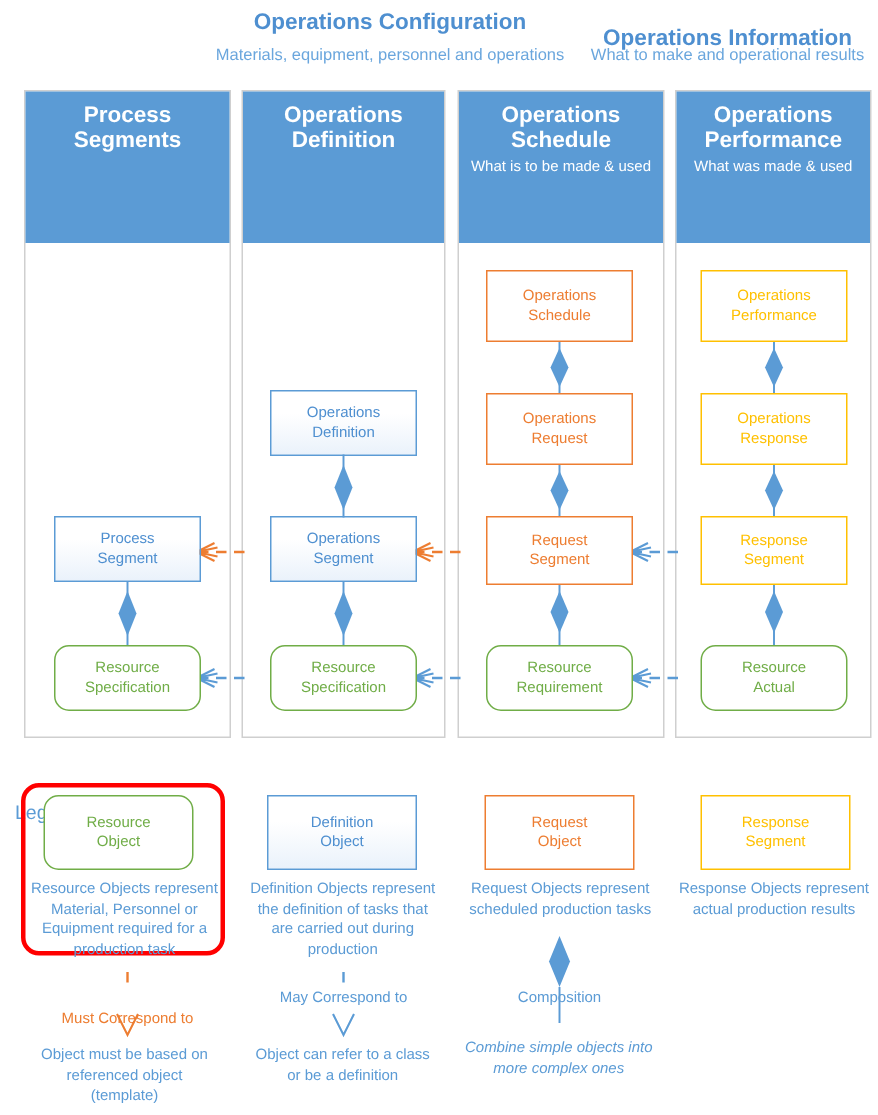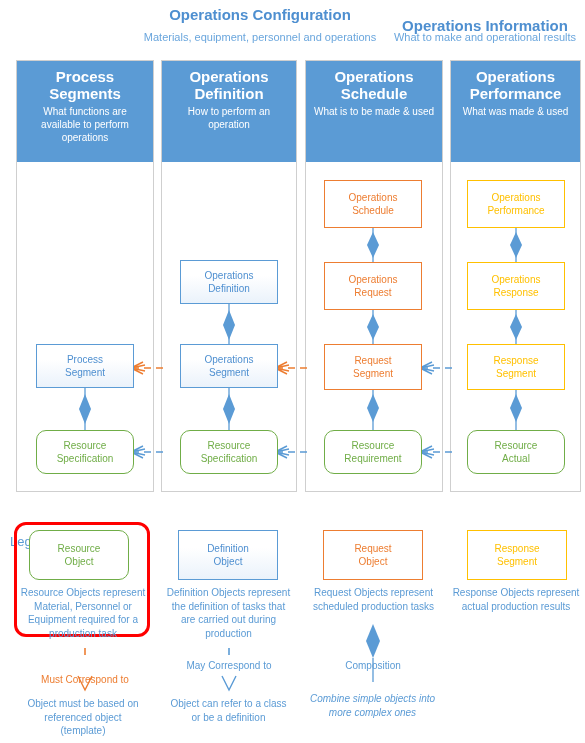--- a/index.html
+++ b/index.html
@@ -46,25 +46,23 @@
 <div class="grp-title" style="left:385px;top:17px;width:200px;">Operations Information</div>
 <div class="grp-sub" style="left:385px;top:31px;width:200px;">What to make and operational results</div>
 
 <div class="col" style="left:16px;  width:138px; height:432px;"></div>
 <div class="col" style="left:161px; width:136px; height:432px;"></div>
 <div class="col" style="left:305px; width:138px; height:432px;"></div>
 <div class="col" style="left:450px; width:131px; height:432px;"></div>
 
 <div class="col-head" style="left:17px;top:61px;width:136px;height:101px;">
   <div class="h1"><span>Process</span><br><span>Segments</span></div>
-  <div class="h2">What functions are available to perform operations</div>
 </div>
 <div class="col-head" style="left:162px;top:61px;width:134px;height:101px;">
   <div class="h1"><span>Operations</span><br><span>Definition</span></div>
-  <div class="h2">How to perform an operation</div>
 </div>
 <div class="col-head" style="left:306px;top:61px;width:136px;height:101px;">
   <div class="h1"><span>Operations</span><br><span>Schedule</span></div>
   <div class="h2">What is to be made &amp; used</div>
 </div>
 <div class="col-head" style="left:451px;top:61px;width:129px;height:101px;">
   <div class="h1"><span>Operations</span><br><span>Performance</span></div>
   <div class="h2">What was made &amp; used</div>
 </div>
 

